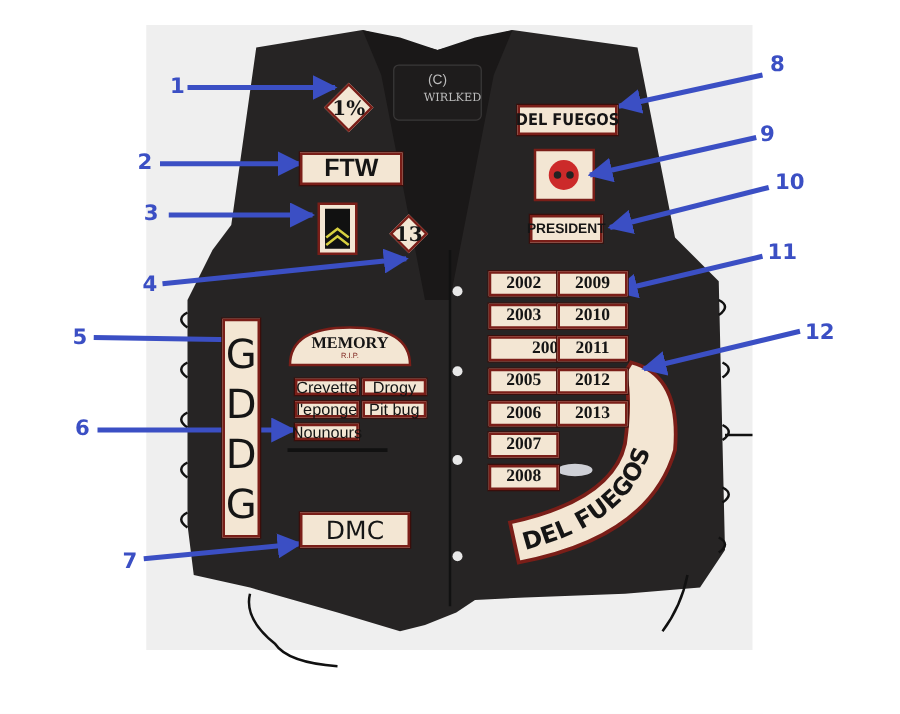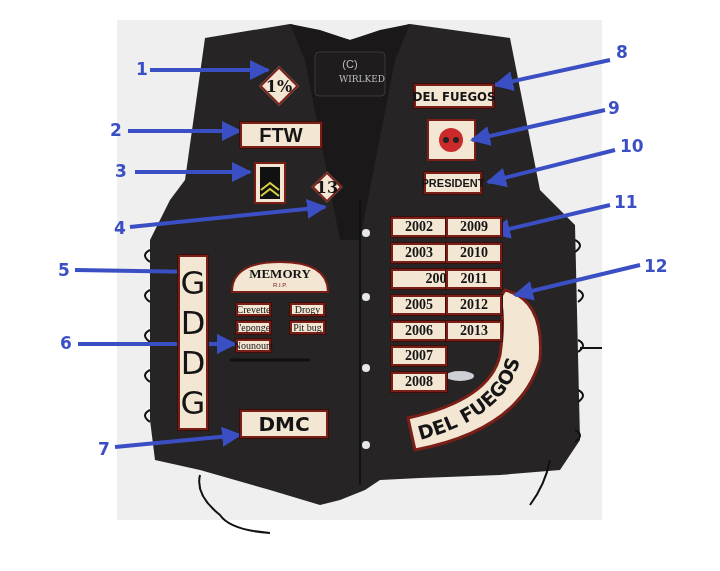--- a/index.html
+++ b/index.html
@@ -4,21 +4,21 @@
   <style>
     html, body { margin:0; padding:0; background:#ffffff; }
     body { width:720px; height:571px; position:relative; overflow:hidden; font-family:"Liberation Sans", sans-serif; }
     .photo { position:absolute; left:117px; top:20px; width:485px; height:500px; background:#efefef; }
     svg.scene { position:absolute; left:0; top:0; width:720px; height:571px; }
     .patch { position:absolute; background:#f3e6d3; border:2px solid #7a1e18; box-shadow:0 0 0 1px #3a0e0b; color:#151515; display:flex; align-items:center; justify-content:center; box-sizing:border-box; font-weight:bold; white-space:nowrap; }
     .diamond { position:absolute; width:30px; height:30px; background:#f3e6d3; border:2px solid #7a1e18; transform:rotate(45deg); box-sizing:border-box; }
     .diamond-text { position:absolute; color:#151515; font-family:"DejaVu Serif", serif; font-weight:bold; display:flex; align-items:center; justify-content:center; }
     .year { font-family:Liberation Serif, serif; font-size:14px; width:56px; height:20px; }
     .label-num { position:absolute; color:#3b4fc4; font-family:"DejaVu Sans", sans-serif; font-weight:bold; font-size:17px; }
-    .memory-cell { font-family:Liberation Serif, serif; font-size:10px; font-weight:normal; width:35px; height:13px; }
+    .memory-cell { font-family:Liberation Sans, sans-serif; font-size:13px; font-weight:normal; width:51px; height:13px; }
   </style>
 </head>
 <body>
 
 <div class="photo"></div>
 
 <svg class="scene" viewBox="0 0 720 571">
   <defs>
     <marker id="arrow" viewBox="0 0 10 10" refX="9" refY="5" markerWidth="5" markerHeight="5" orient="auto">
       <path d="M0,0 L10,5 L0,10 z" fill="#3b4fc4"></path>
@@ -103,21 +103,21 @@
 </div>
 
 <div style="position:absolute;left:240px;top:266px;width:80px;text-align:center;font-family:Liberation Serif, serif;font-weight:bold;font-size:13px;color:#151515;">MEMORY</div>
 <div style="position:absolute;left:240px;top:282px;width:80px;text-align:center;font-size:6px;color:#7a1e18;">R.I.P.</div>
 <div class="patch memory-cell" style="left:236px;top:303px;">Crevette</div>
 <div class="patch memory-cell" style="left:290px;top:303px;">Drogy</div>
 <div class="patch memory-cell" style="left:236px;top:321px;">l'eponge</div>
 <div class="patch memory-cell" style="left:290px;top:321px;">Pit bug</div>
 <div class="patch memory-cell" style="left:236px;top:339px;">Nounours</div>
 
-<div class="patch" style="left:240px;top:410px;width:88px;height:28px;font-size:20px;font-weight:bold;font-family:'DejaVu Sans',sans-serif;">DMC</div>
+<div class="patch" style="left:240px;top:410px;width:88px;height:28px;font-size:20px;font-weight:normal;font-family:'DejaVu Sans',sans-serif;">DMC</div>
 
 <div class="patch" style="left:414px;top:84px;width:80px;height:24px;font-size:13px;font-family:'DejaVu Sans Condensed','DejaVu Sans',sans-serif;">DEL FUEGOS</div>
 
 <div class="patch" style="left:410px;top:172px;width:58px;height:22px;font-size:11px;margin-left:14px;">PRESIDENT</div>
 
 <div class="patch year" style="left:391px;top:217px;">2002</div>
 <div class="patch year" style="left:391px;top:243px;">2003</div>
 <div class="patch year" style="left:391px;top:269px;padding-left:41px;">2004</div>
 <div class="patch year" style="left:391px;top:295px;">2005</div>
 <div class="patch year" style="left:391px;top:321px;">2006</div>

